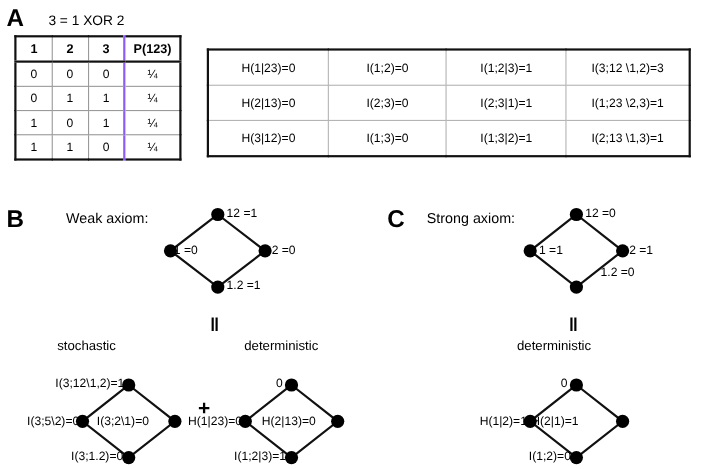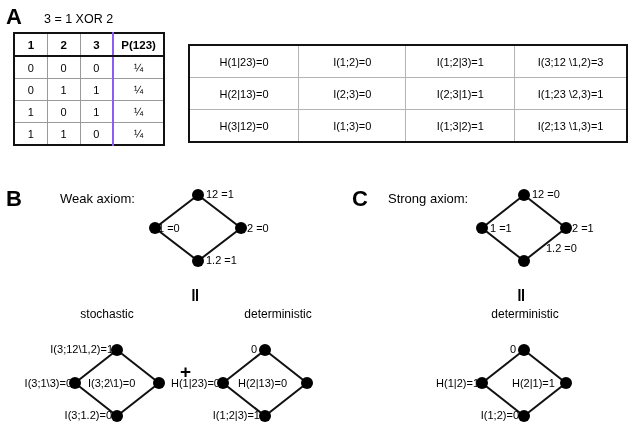--- a/index.html
+++ b/index.html
@@ -29,21 +29,21 @@
   }
   .axiom-title{
     font-size:13px;
     line-height:14px;
     white-space:nowrap;
   }
   .sub-title{
     font-size:12px;
     line-height:13px;
     white-space:nowrap;
-    text-align:center;
+    text-align:left;
   }
 
   
   table{
     border-collapse:collapse;
     background:#fff;
   }
   table.truth, table.info{
     border:2px solid #111;
   }
@@ -193,21 +193,21 @@
 
 <div class="diamond" style="left:70px;top:345px;">
   <svg width="94" height="76" viewBox="0 0 94 76">
     <polygon points="47,5 89,38 47,71 5,38" fill="none" stroke="#111111" stroke-width="2"></polygon>
     <circle cx="47" cy="5" r="6" fill="#000"></circle>
     <circle cx="89" cy="38" r="6" fill="#000"></circle>
     <circle cx="47" cy="71" r="6" fill="#000"></circle>
     <circle cx="5" cy="38" r="6" fill="#000"></circle>
   </svg>
   <div class="node-label lbl-left" style="left:-41px;top:-2px;width:84px;">I(3;12\1,2)=1</div>
-  <div class="node-label lbl-left" style="left:-62px;top:32px;width:64px;">I(3;1\3)=0</div>
+  <div class="node-label lbl-left" style="left:-62px;top:32px;width:64px;">I(3;5\2)=0</div>
   <div class="node-label lbl-right" style="left:18px;top:32px;">I(3;2\1)=0</div>
   <div class="node-label lbl-left" style="left:-38px;top:64px;width:80px;">I(3;1.2)=0</div>
 </div>
 
 <div class="abs plus" style="left:180px;top:362px;">+</div>
 
 <div class="diamond" style="left:218px;top:345px;">
   <svg width="94" height="76" viewBox="0 0 94 76">
     <polygon points="47,5 89,38 47,71 5,38" fill="none" stroke="#111111" stroke-width="2"></polygon>
     <circle cx="47" cy="5" r="6" fill="#000"></circle>
@@ -245,15 +245,15 @@
 <div class="diamond" style="left:477px;top:345px;">
   <svg width="94" height="76" viewBox="0 0 94 76">
     <polygon points="47,5 89,38 47,71 5,38" fill="none" stroke="#111111" stroke-width="2"></polygon>
     <circle cx="47" cy="5" r="6" fill="#000"></circle>
     <circle cx="89" cy="38" r="6" fill="#000"></circle>
     <circle cx="47" cy="71" r="6" fill="#000"></circle>
     <circle cx="5" cy="38" r="6" fill="#000"></circle>
   </svg>
   <div class="node-label lbl-left" style="left:7px;top:-2px;width:32px;">0</div>
   <div class="node-label lbl-left" style="left:-58px;top:32px;width:60px;">H(1|2)=1</div>
-  <div class="node-label lbl-right" style="left:35px;top:32px;">H(2|1)=1</div>
+  <div class="node-label lbl-right" style="left:6px;top:32px;">H(2|1)=1</div>
   <div class="node-label lbl-left" style="left:-40px;top:64px;width:82px;">I(1;2)=0</div>
 </div>
 
 </body></html>

